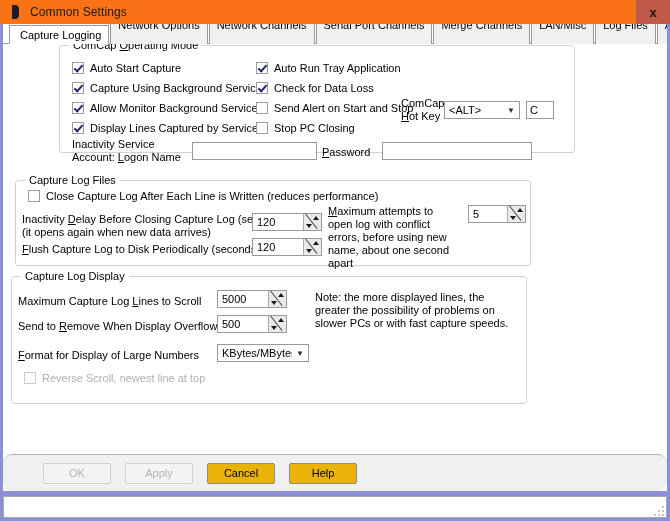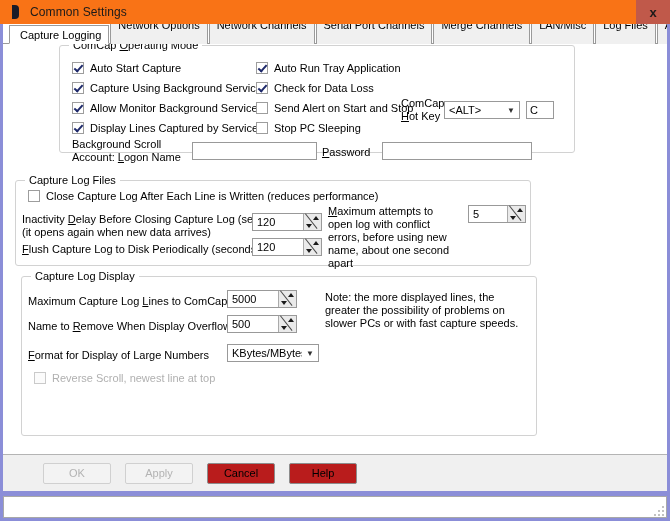--- a/index.html
+++ b/index.html
@@ -150,21 +150,21 @@
     left: 9px;
     background: #ffffff;
     padding: 0 4px;
     font-size: 11px;
     color: #000;
     white-space: nowrap;
   }
 
   #grp-mode    { left: 12px; top: 1px;   width: 516px; height: 108px; margin-left: 44px; }
   #grp-files   { left: 12px; top: 136px; width: 516px; height: 86px; }
-  #grp-display { left: 18px; top: 232px; width: 516px; height: 160px; }
+  #grp-display { left: 8px; top: 232px; width: 516px; height: 128px; }
 
   
   .cbrow {
     position: absolute;
     display: flex;
     align-items: center;
     white-space: nowrap;
     cursor: pointer;
   }
   .cbox {
@@ -292,27 +292,28 @@
   
   .buttonbar {
     height: 36px;
     min-height: 36px;
     background: #f0f0f0;
     border-top: 1px solid #b4b4b4;
     display: flex;
     align-items: center;
     padding-left: 40px;
     gap: 14px;
+    border-radius: 9px;
   }
   .btn {
     width: 68px;
     height: 21px;
     font-family: "Liberation Sans", sans-serif;
     font-size: 11px;
-    background: #b91c1c;
+    background: #eab308;
     border: 1px solid #8c8c8c;
     border-radius: 2px;
     color: #000;
     cursor: pointer;
     padding: 0;
   }
   .btn.disabled {
     color: #b3b3b3;
     border-color: #d0d0d0;
     background: #f3f3f3;
@@ -395,35 +396,35 @@
         <div class="cbrow" style="left:196px; top:36px;">
           <span class="cbox checked"></span>
           <span class="cblabel">Check for Data Loss</span>
         </div>
         <div class="cbrow" style="left:196px; top:56px;">
           <span class="cbox"></span>
           <span class="cblabel">Send Alert on Start and Stop</span>
         </div>
         <div class="cbrow" style="left:196px; top:76px;">
           <span class="cbox"></span>
-          <span class="cblabel">Stop PC Sleeping</span>
+          <span class="cblabel">Stop PC Closing</span>
         </div>
 
         <div class="lbl" style="left:341px; top:51px;">
           <span>ComCap</span><br>
           <u>H</u><span>ot Key</span>
         </div>
         <div class="combo" style="left:384px; top:55px; width:76px; height:18px;">
           <span class="cval">&lt;ALT&gt;</span>
           <span class="carrow">▼</span>
         </div>
         <input class="tinput" style="left: 466px; top: 55px; width: 28px; height: 18px;" value="C">
 
         <div class="lbl" style="left:12px; top:92px;">
-          <span>Background Scroll</span><br>
+          <span>Inactivity Service</span><br>
           <span>Account: </span><u>L</u><span>ogon Name</span>
         </div>
         <input class="tinput" style="left: 132px; top: 96px; width: 125px; height: 18px;" value="">
 
         <div class="lbl" style="left:262px; top:100px;"><u>P</u><span>assword</span></div>
         <input class="tinput" style="left: 322px; top: 96px; width: 150px; height: 18px;" value="">
       </div>
 
       <div class="group" id="grp-files">
         <div class="legend">Capture Log Files</div>
@@ -460,30 +461,30 @@
           <span class="sbtn">
               <i class="sup"></i>
               <i class="sdn"></i>
             </span>
         </div>
       </div>
 
       <div class="group" id="grp-display">
         <div class="legend">Capture Log Display</div>
 
-        <div class="lbl" style="left:6px; top:18px;"><span>Maximum Capture Log </span><u>L</u><span>ines to ComCap</span></div>
+        <div class="lbl" style="left:6px; top:18px;"><span>Maximum Capture Log </span><u>L</u><span>ines to Scroll</span></div>
         <div class="spin" style="left:205px; top:13px; width:70px; height:18px;">
           <span class="sval">5000</span>
           <span class="sbtn">
               <i class="sup"></i>
               <i class="sdn"></i>
             </span>
         </div>
 
-        <div class="lbl" style="left:6px; top:43px;"><span>Name to </span><u>R</u><span>emove When Display Overflows</span></div>
+        <div class="lbl" style="left:6px; top:43px;"><span>Send to </span><u>R</u><span>emove When Display Overflows</span></div>
         <div class="spin" style="left:205px; top:38px; width:70px; height:18px;">
           <span class="sval">500</span>
           <span class="sbtn">
               <i class="sup"></i>
               <i class="sdn"></i>
             </span>
         </div>
 
         <div class="lbl" style="left:6px; top:72px;"><u>F</u><span>ormat for Display of Large Numbers</span></div>
         <div class="combo" style="left:205px; top:67px; width:92px; height:18px;">

